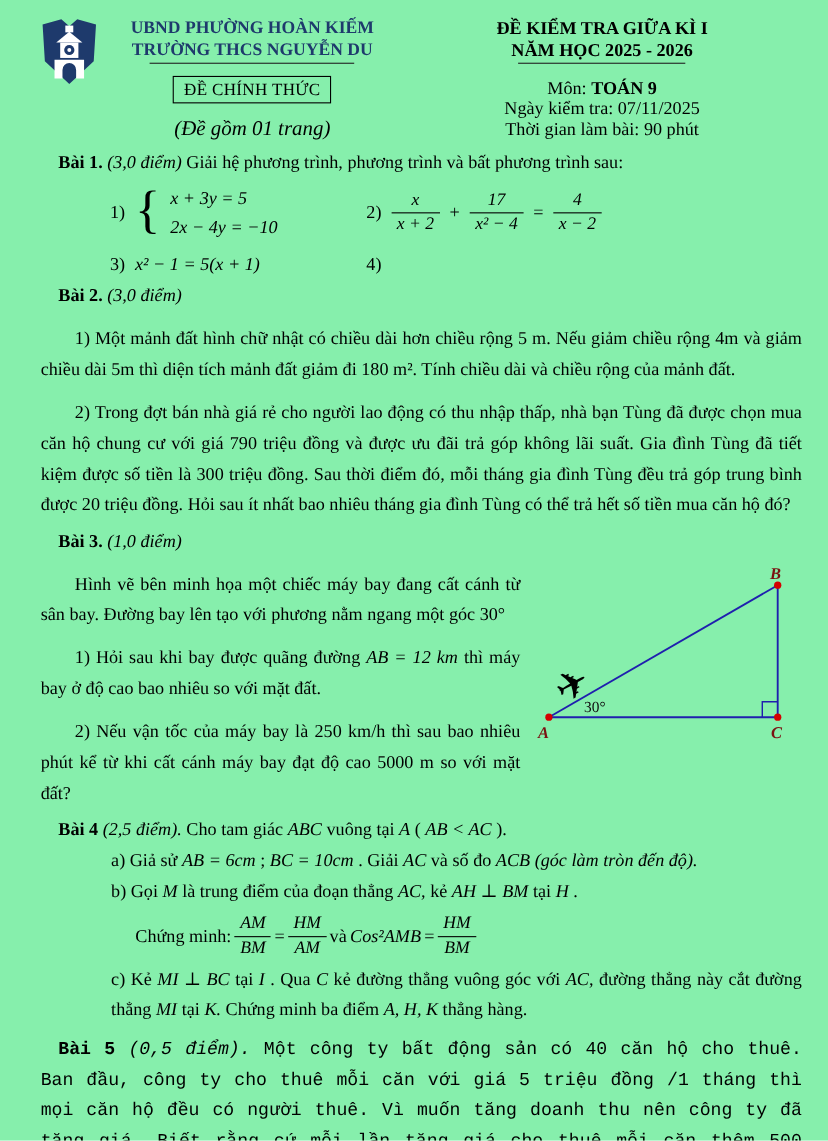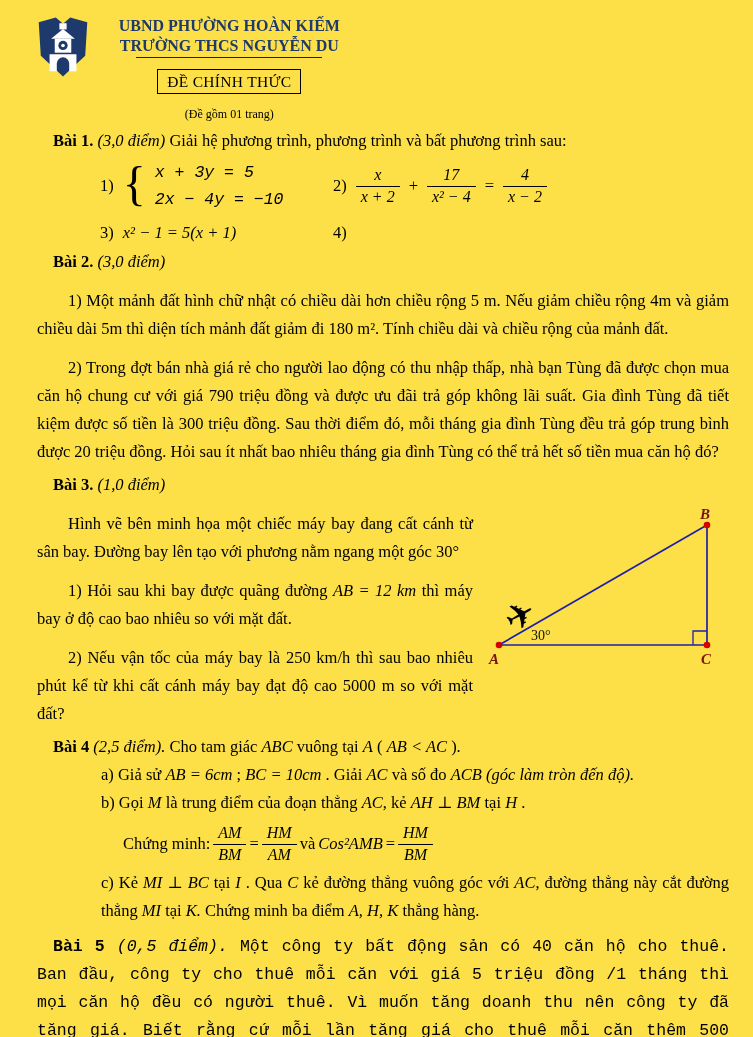--- a/index.html
+++ b/index.html
@@ -1,37 +1,37 @@
 <!DOCTYPE html>
 <html><head>
 <meta charset="utf-8">
 <style>
   * { margin:0; padding:0; box-sizing:border-box; }
   html,body { background:#ffffff; }
   .page {
     position:relative;
     width:753px; height:1037px;
-    background:#fde047;
+    background:#86efac;
     padding:12px 24px 0 37px;
     overflow:hidden;
     font-family:"Liberation Serif","DejaVu Serif",serif;
     font-size:16.5px; color:#000;
   }
   
   header { display:flex; }
   .hdr-left { width:47.5%; display:flex; }
   .logo-wrap { width:56px; padding-top:4px; }
   .hdr-left-text { flex:1; text-align:center; padding-top:4px; }
   .org-line { font-weight:700; color:#1e3a6c; font-size:16px; line-height:20px; }
   .rule { border-bottom:1.6px solid #222; margin:1px auto 0; }
   .rule-left { width:186px; }
   .rule-right { width:152px; }
   .official-box { display:inline-block; border:1.6px solid #000; padding:3px 9px 2px;
                   font-size:15.5px; letter-spacing:.3px; margin-top:11px; }
-  .pages-note { margin-top:13px; font-size:12px; }
+  .pages-note { font-style:italic; margin-top:13px; font-size:19px; }
   .hdr-right { flex:1; text-align:center; padding-top:4px; }
   .exam-title { font-weight:700; font-size:16.5px; line-height:20px; }
   .subject-line { margin-top:12px; line-height:19px; }
   .hdr-right .plain-line { line-height:19px; }
   .bold { font-weight:700; }
   
   section { margin-top:5px; }
   .heading-line { margin-left:16px; line-height:28px; }
   .body-para { text-align:justify; line-height:28px; }
   .indent { text-indent:31px;margin-top:11px; }
@@ -41,21 +41,21 @@
   
   .eq-grid { display:flex; margin-left:63px; align-items:center; }
   .eq-grid + .eq-grid { margin-top:10px; }
   .row1 { margin-top:4px; }
   .eq-item { display:flex; align-items:center; gap:9px; }
   .eq-grid .eq-item:first-child { width:233px; }
   .m { font-style:italic; }
   .eq-no { font-style:normal; }
   .sys-brace { font-size:48px; font-weight:300; line-height:.85; transform:translateY(-2px); }
   .sys-rows { display:inline-flex; flex-direction:column; }
-  .sys-rows span { line-height:27px;font-family:Liberation Mono, monospace; }
+  .sys-rows span { line-height:27px; }
   .frac { display:inline-block; text-align:center; vertical-align:middle; line-height:1.12; font-size:16px; }
   .frac .num { display:block; border-bottom:1.4px solid #000; padding:0 5px 2px; }
   .frac .den { display:block; padding:1px 5px 0; }
   
   .b3-row { display:flex; }
   .b3-text { width:447px; }
   .b3-fig { flex:1; padding-top:8px; padding-left:8px; }
   
   .sub-item { margin-left:64px; line-height:28px; text-align:justify; }
   .cm-line { margin-left:86px; display:flex; align-items:center; gap:3px; padding:7px 0 5px; }
@@ -86,20 +86,30 @@
       </div>
       <div class="hdr-left-text">
         <div class="org-line">UBND PHƯỜNG HOÀN KIẾM</div>
         <div class="org-line">TRƯỜNG THCS NGUYỄN DU</div>
         <div class="rule rule-left"></div>
         <div>
           <span class="official-box">ĐỀ CHÍNH THỨC</span>
         </div>
         <div class="pages-note">(Đề gồm 01 trang)</div>
       </div>
+    </div>
+    <div class="hdr-right">
+      <div class="exam-title">ĐỀ KIỂM TRA GIỮA KÌ I</div>
+      <div class="exam-title">NĂM HỌC 2025 - 2026</div>
+      <div class="rule rule-right"></div>
+      <div class="subject-line">
+        <span>Môn: </span><span class="bold">TOÁN 9</span>
+      </div>
+      <div class="plain-line">Ngày kiểm tra: 07/11/2025</div>
+      <div class="plain-line">Thời gian làm bài: 90 phút</div>
     </div>
   </header>
 
   <section>
     <p class="heading-line"><span class="seg-b">Bài 1. </span><span class="seg-i">(3,0 điểm) </span><span>Giải hệ phương trình, phương trình và bất phương trình sau:</span></p>
     <div class="eq-grid row1">
       <div class="eq-item">
         <span class="eq-no">1)</span>
         <span class="sys-brace">{</span>
         <span class="sys-rows">

